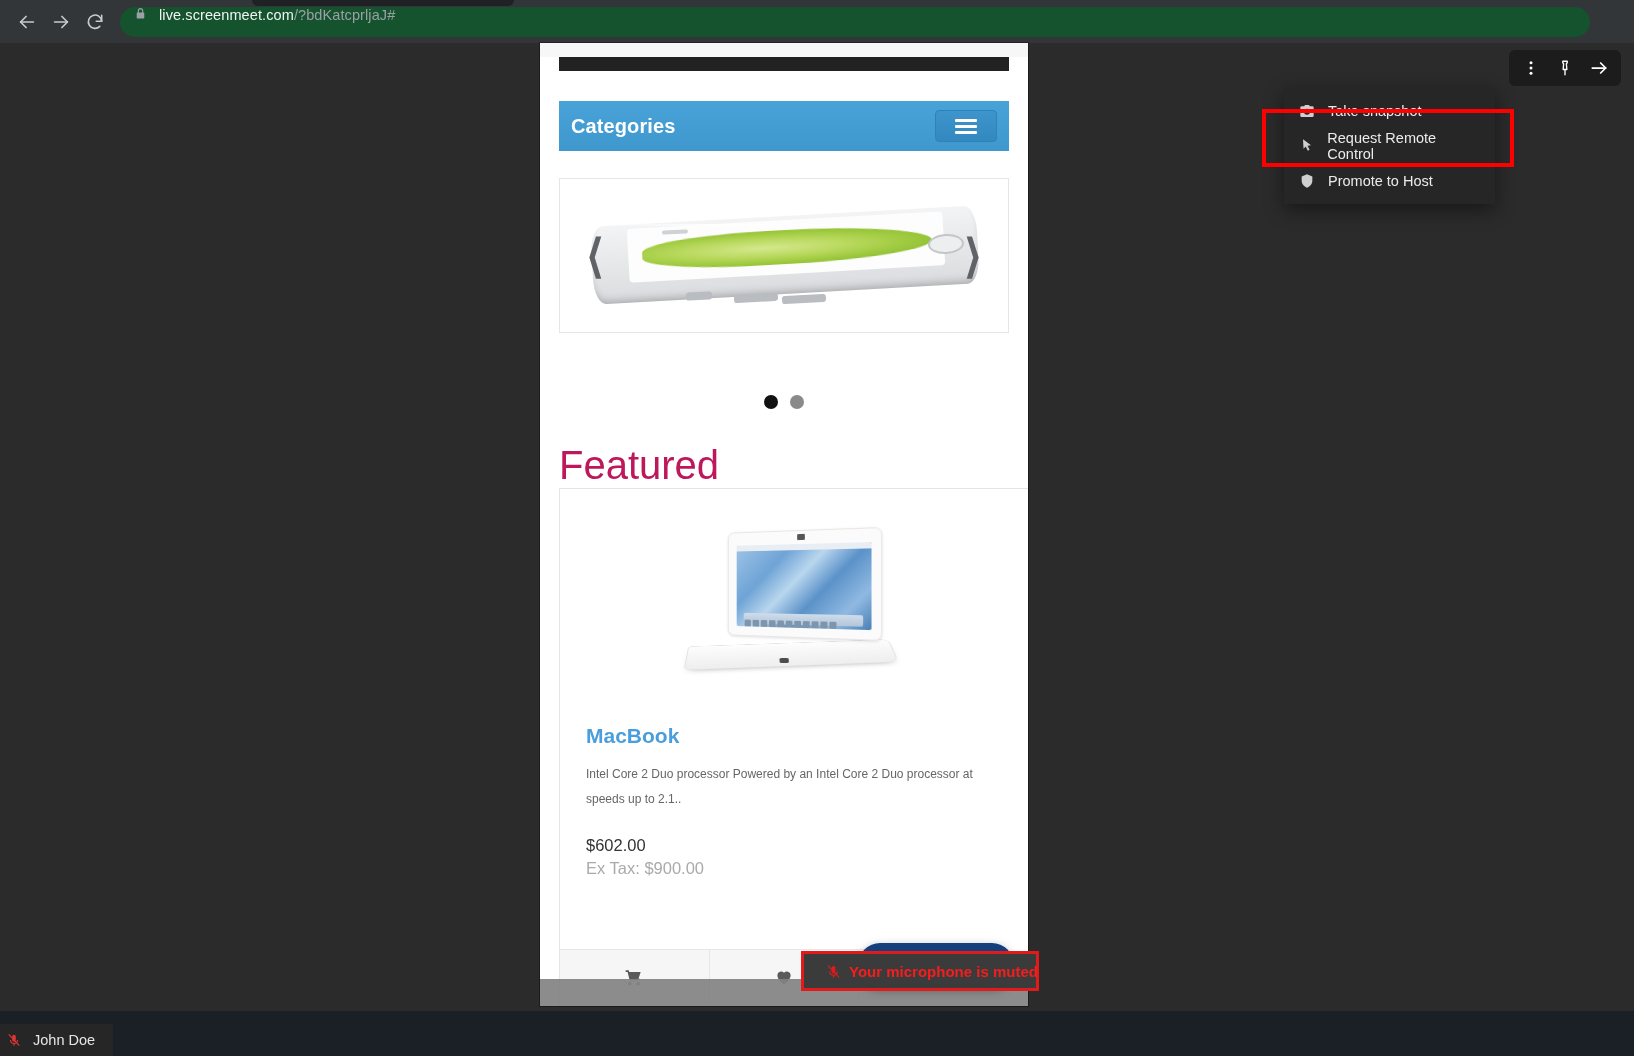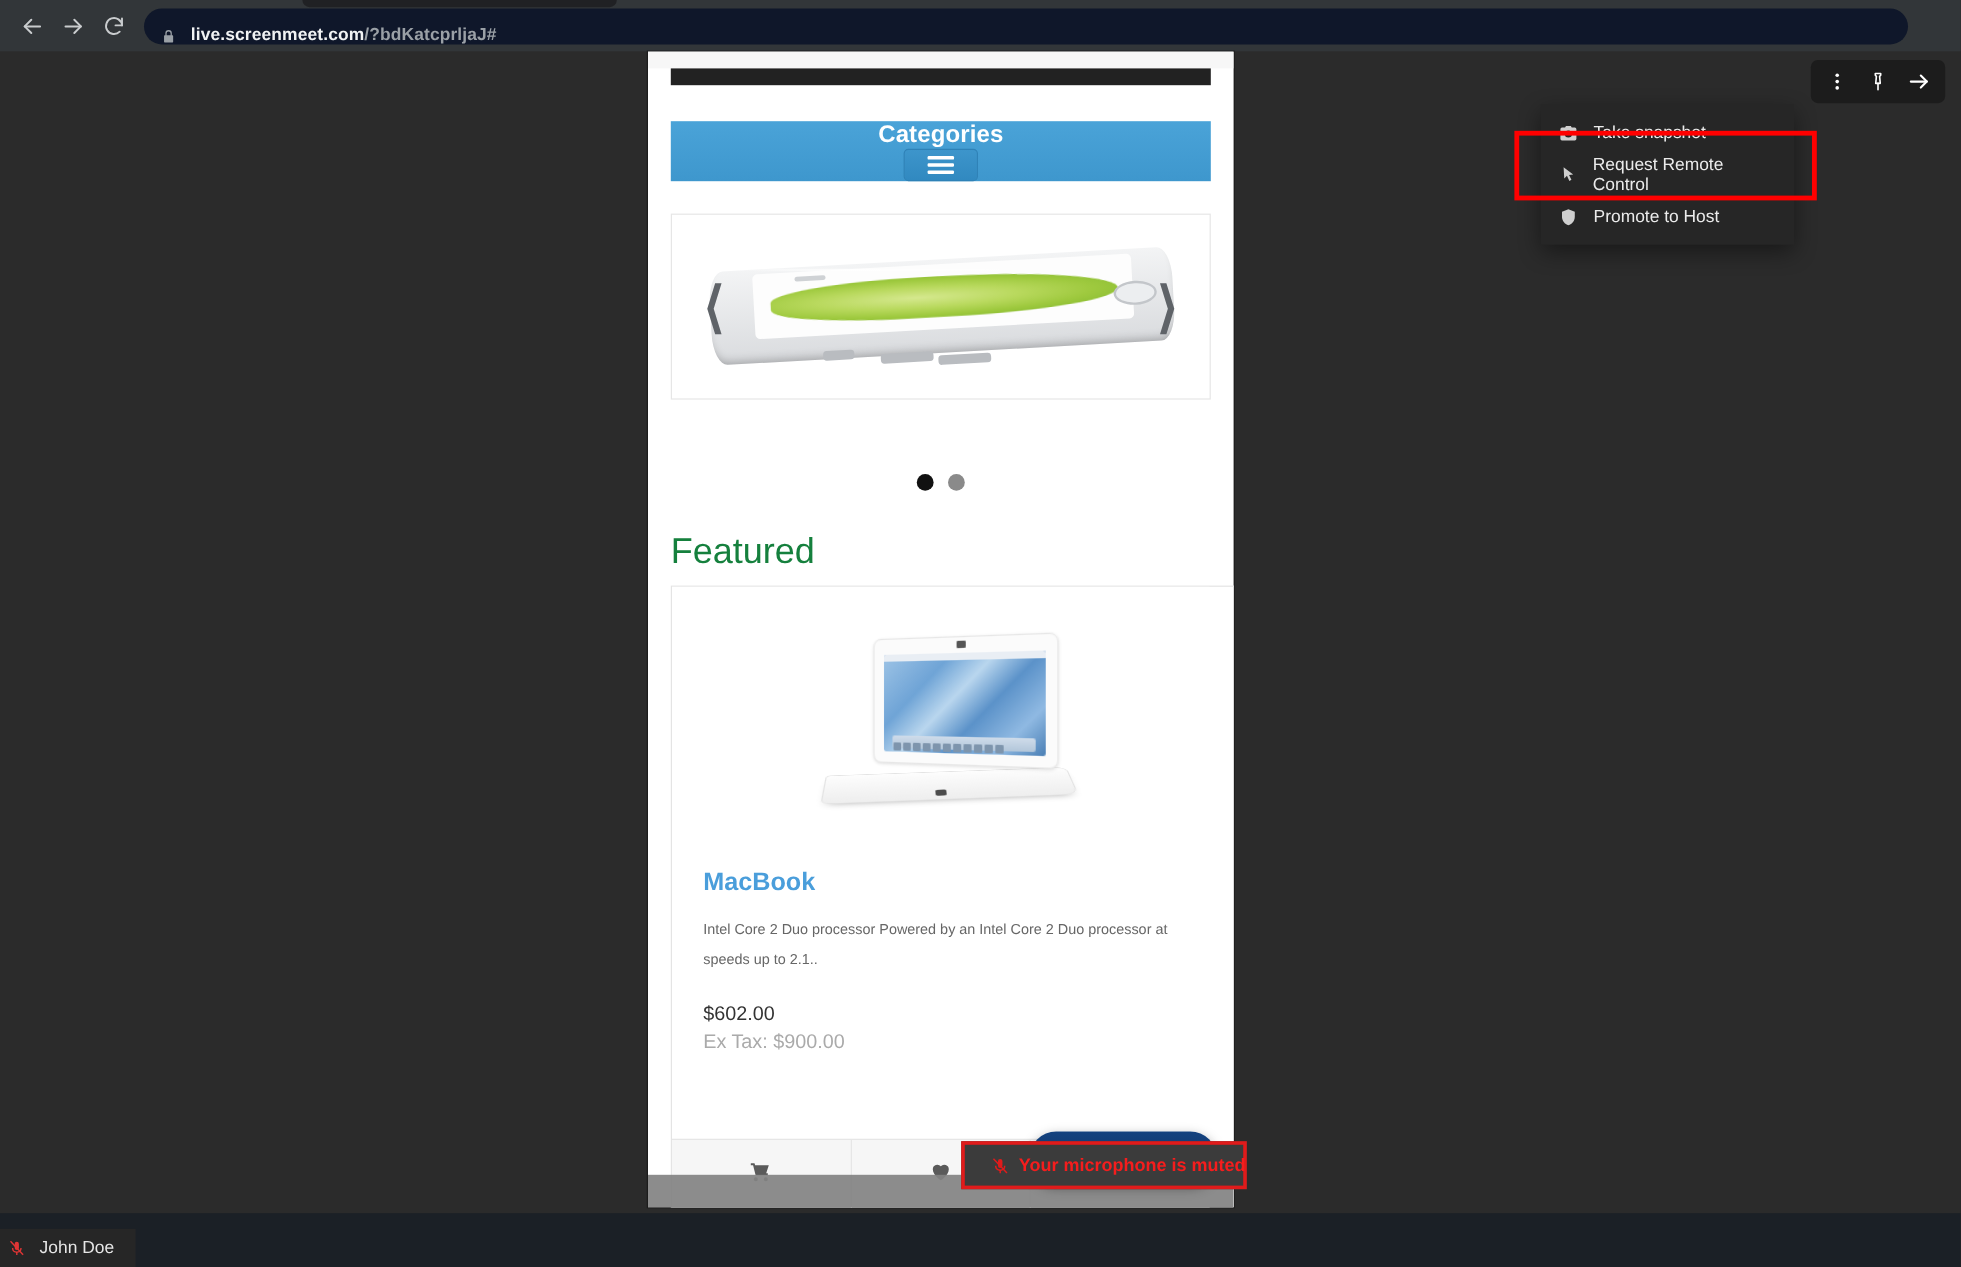--- a/index.html
+++ b/index.html
@@ -22,23 +22,23 @@
     background: #202124; border-radius: 0 0 8px 8px;
   }
   .nav-btn {
     width: 34px; height: 34px; border-radius: 50%;
     display: flex; align-items: center; justify-content: center;
     color: #c9ccce; flex: 0 0 auto; cursor: pointer;
   }
   .nav-btn svg { display: block; }
   .omnibox {
     margin-left: 8px; height: 30px; flex: 1 1 auto; max-width: 1470px;
-    background: #0f172a; border-radius: 16px;
-    display: flex; align-items: flex-end; padding: 0 14px;
-    color: #e8eaed; font-size: 14.5px; letter-spacing: .1px; font-weight: bold;
+    background: #14532d; border-radius: 16px;
+    display: flex; align-items: flex-start; padding: 0 14px;
+    color: #e8eaed; font-size: 14.5px; letter-spacing: .1px;
   }
   .lock-icon { margin-right: 12px; color: #9aa0a6; display:flex; }
   .url-host { color: #f1f3f4; }
   .url-path { color: #9aa0a6; }
 
   
   .desk {
     position: absolute; left: 0; top: 43px; width: 1634px; height: 968px;
     background: #2b2b2b;
   }
@@ -59,23 +59,22 @@
   }
   .site-blackbar {
     position: absolute; left: 19px; top: 14px; width: 450px; height: 14px;
     background: #222222;
   }
 
   
   .cat-panel {
     position: absolute; left: 19px; top: 58px; width: 450px; height: 50px;
     background: linear-gradient(#4aa3d8, #3e97cd);
-    display: flex; align-items: center; justify-content: flex-end;
+    display: flex; align-items: center; justify-content: space-between;
     padding: 0 12px;
-    flex-direction: column;
   }
   .cat-title { color: #fff; font-size: 20px; font-weight: bold; letter-spacing: .1px; }
   .cat-toggle {
     width: 62px; height: 32px; border-radius: 4px;
     background: linear-gradient(#3d95cb,#3189c0);
     border: 1px solid #2f82b7;
     display:flex; align-items:center; justify-content:center; cursor:pointer;
   }
   .burger { width: 22px; }
   .burger span {
@@ -137,21 +136,21 @@
 
   .dots {
     position: absolute; left: 0; top: 352px; width: 488px;
     display: flex; justify-content: center; gap: 12px;
   }
   .dot { width: 14px; height: 14px; border-radius: 50%; background: #8a8a8a; cursor:pointer; }
   .dot.active { background: #111111; }
 
   .featured-h {
     position: absolute; left: 19px; top: 400px;
-    font-size: 30px; color: #15803d; font-weight: 400;
+    font-size: 40px; color: #be185d; font-weight: 400;
   }
 
   .product-card {
     position: absolute; left: 19px; top: 405px; width: 522px; height: 560px;
     border: 1px solid #e4e4e4; background: #fff;
     top: 405px;
   }
   .product-card { top: 405px; }
   .prod-img-wrap {
     position: absolute; left: 0; top: 0; width: 448px; height: 235px;

